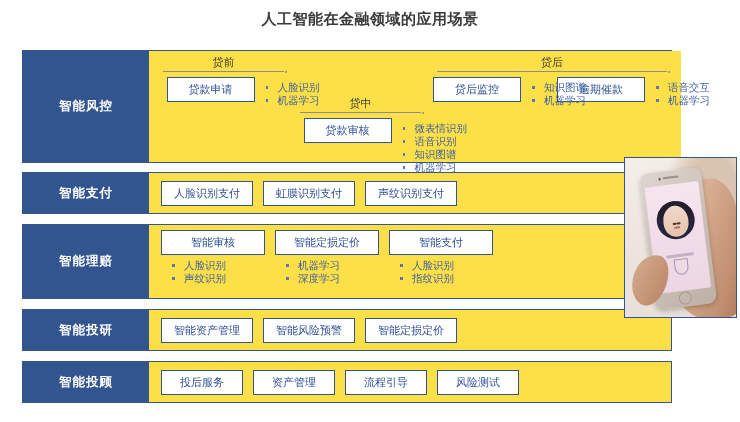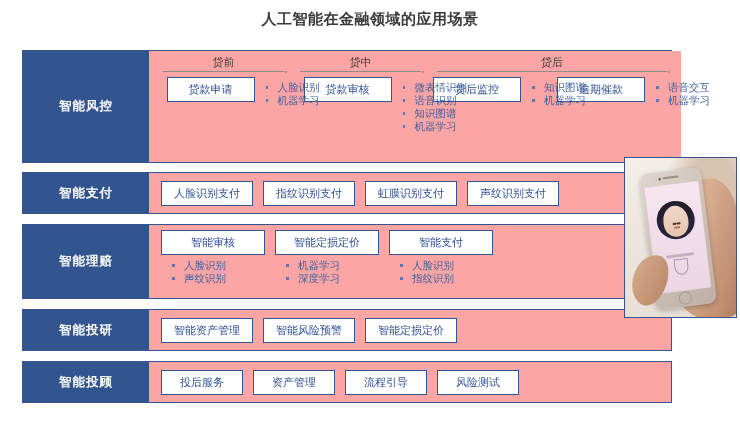--- a/index.html
+++ b/index.html
@@ -33,38 +33,38 @@
     flex:0 0 126px;
     background:#33558f;
     color:#ffffff;
     font-size:12.5px;
     font-weight:bold;
     display:flex;align-items:center;justify-content:center;
     letter-spacing:1px;
   }
   .row-body{
     flex:1 1 auto;
-    background:#fca5a5;
+    background:#fde047;
     position:relative;
     display:flex;
     box-sizing:border-box;
   }
 
   
   #row1{top:50px;width:650px;height:113px;}
   #row2{top:172px;width:650px;height:42px;}
   #row3{top:224px;width:650px;height:75px;}
   #row4{top:309px;width:650px;height:42px;}
   #row5{top:361px;width:650px;height:42px;}
 
   
   .groups{display:flex;width:100%;padding:4px 6px 0 6px;box-sizing:border-box;gap:0;}
   .group{display:flex;flex-direction:column;}
   .group.g1{flex:0 0 137px;}
-  .group.g2{flex:0 0 137px;}
+  .group.g2{flex:0 0 137px;margin-top:41px;}
   .group.g3{flex:0 0 246px;}
   .group-head{
     font-size:11px;color:#3a3a3a;text-align:center;
     padding-bottom:1px;
     margin:0 6px;
   }
   .group-rule{
     height:0;border-top:1px solid #8d8d8d;
     margin:0 8px 5px 8px;position:relative;
   }
@@ -254,21 +254,20 @@
 
       </div>
     </div>
   </div>
 
   <div class="row" id="row2">
     <div class="row-label">智能支付</div>
     <div class="row-body">
       <div class="strip">
         <div class="chip">人脸识别支付</div>
-        <div class="chip">指纹识别支付</div>
         <div class="chip">虹膜识别支付</div>
         <div class="chip">声纹识别支付</div>
       </div>
     </div>
   </div>
 
   <div class="row" id="row3">
     <div class="row-label">智能理赔</div>
     <div class="row-body">
       <div class="cols3">

